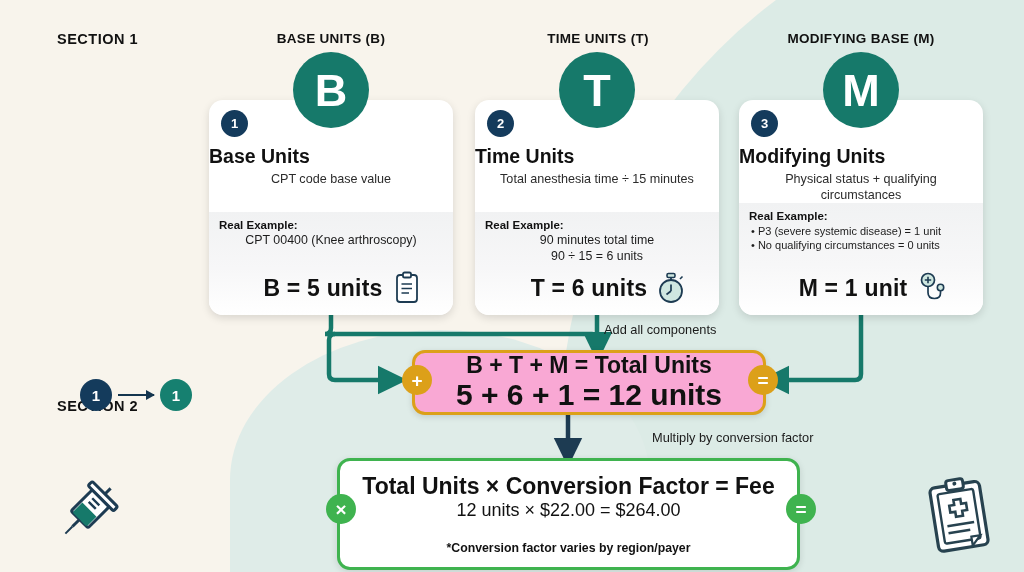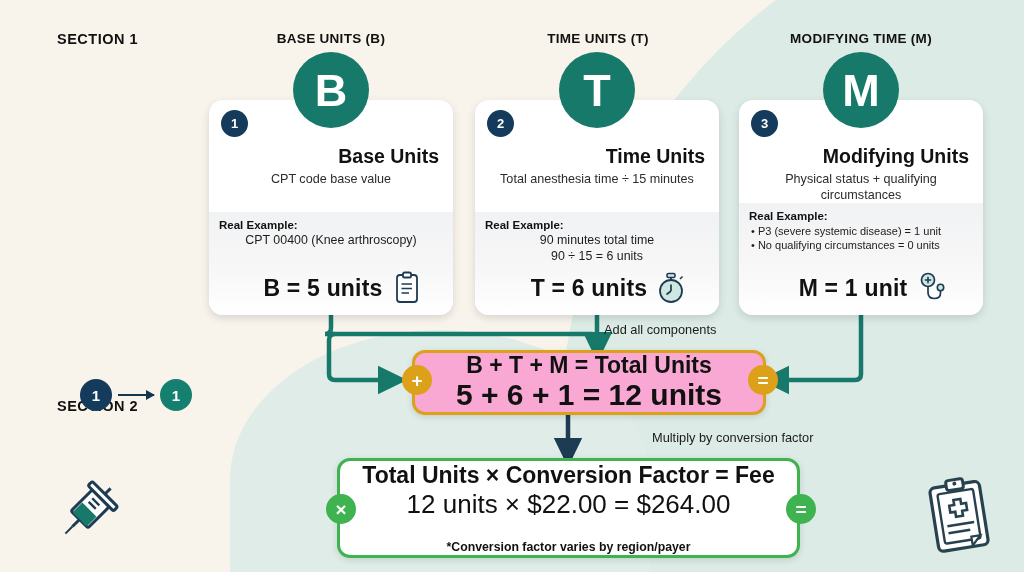--- a/index.html
+++ b/index.html
@@ -78,21 +78,21 @@
     position:absolute;top:52px;width:76px;height:76px;border-radius:50%;
     background:#16796a;color:#fff;
     display:flex;align-items:center;justify-content:center;
     font-size:45px;font-weight:bold;line-height:1;z-index:6;
   }
   #lc-1{left:293px;}
   #lc-2{left:559px;}
   #lc-3{left:823px;}
 
   .card-title{
-    position:absolute;left:0;right:14px;top:45px;text-align:right;
+    position:absolute;left:0;right:14px;top:45px;text-align:left;
     font-size:19.5px;font-weight:bold;color:#111;
   }
   .card-sub{
     position:absolute;left:10px;right:10px;top:72px;text-align:center;
     font-size:12.6px;color:#2b2b2b;line-height:1.25;
   }
 
   .example{
     position:absolute;left:0;right:0;bottom:0;height:103px;
     background:linear-gradient(180deg,#f1f2f3 0%,#f7f7f8 55%,#ffffff 100%);
@@ -135,28 +135,28 @@
   }
   .op-gold{background:#dca019;}
   .op-green{background:#3fb34f;}
   #badge-plus{left:402px;top:365px;}
   #badge-eq{left:748px;top:365px;}
   #badge-times{left:326px;top:494px;}
   #badge-eq2{left:786px;top:494px;}
 
   
   #fee-box{
-    position:absolute;left:337px;top:458px;width:463px;height:100px;
+    position:absolute;left:337px;top:458px;width:463px;height:112px;
     background:#fff;border:3px solid #3fb34f;border-radius:13px;
     box-shadow:0 2px 7px rgba(0,0,0,.12);
     display:flex;flex-direction:column;align-items:center;justify-content:center;
     z-index:5;box-sizing:border-box;
   }
   .fee-l1{font-size:23px;font-weight:bold;color:#111;line-height:1.18;}
-  .fee-l2{font-size:26px;color:#111;line-height:1.2;}
+  .fee-l2{font-size:18px;color:#111;line-height:1.2;}
   .fee-l3{font-size:21.5px;font-weight:bold;color:#111;line-height:1.2;}
   .fee-l4{font-size:12.3px;font-weight:bold;color:#111;margin-top:20px;}
 
   
   #syringe-icon{position:absolute;left:52px;top:475px;width:72px;height:72px;}
   #clipboard-icon{position:absolute;left:918px;top:472px;width:86px;height:88px;}
 </style>
 </head>
 <body>
 
@@ -164,21 +164,21 @@
 
   <div class="bg-cream"></div>
   <div class="bg-mint"></div>
   <div class="bg-mint2"></div>
 
   <div class="sec-label" id="sec1">SECTION 1</div>
   <div class="sec-label" id="sec2">SECTION 2</div>
 
   <div class="col-head" id="colhead-1">BASE UNITS (B)</div>
   <div class="col-head" id="colhead-2">TIME UNITS (T)</div>
-  <div class="col-head" id="colhead-3">MODIFYING TIME (M)</div>
+  <div class="col-head" id="colhead-3">MODIFYING BASE (M)</div>
 
   <div class="legend">
     <div class="lg-circle lg-navy">1</div>
     <div class="lg-arrow"></div>
     <div class="lg-circle lg-teal">1</div>
   </div>
 
   <svg class="wires" viewBox="0 0 1024 572">
     <defs>
       <marker id="ar-teal" markerWidth="7" markerHeight="7" refX="3.2" refY="3.5" orient="auto">

